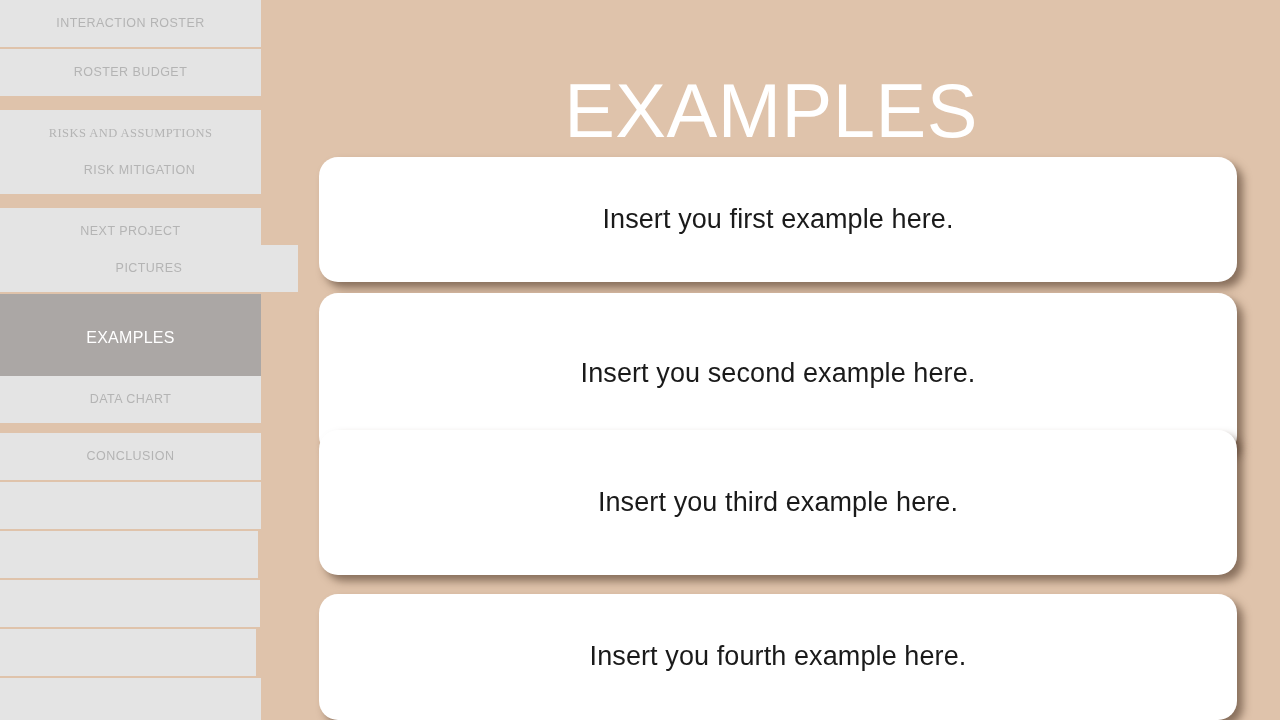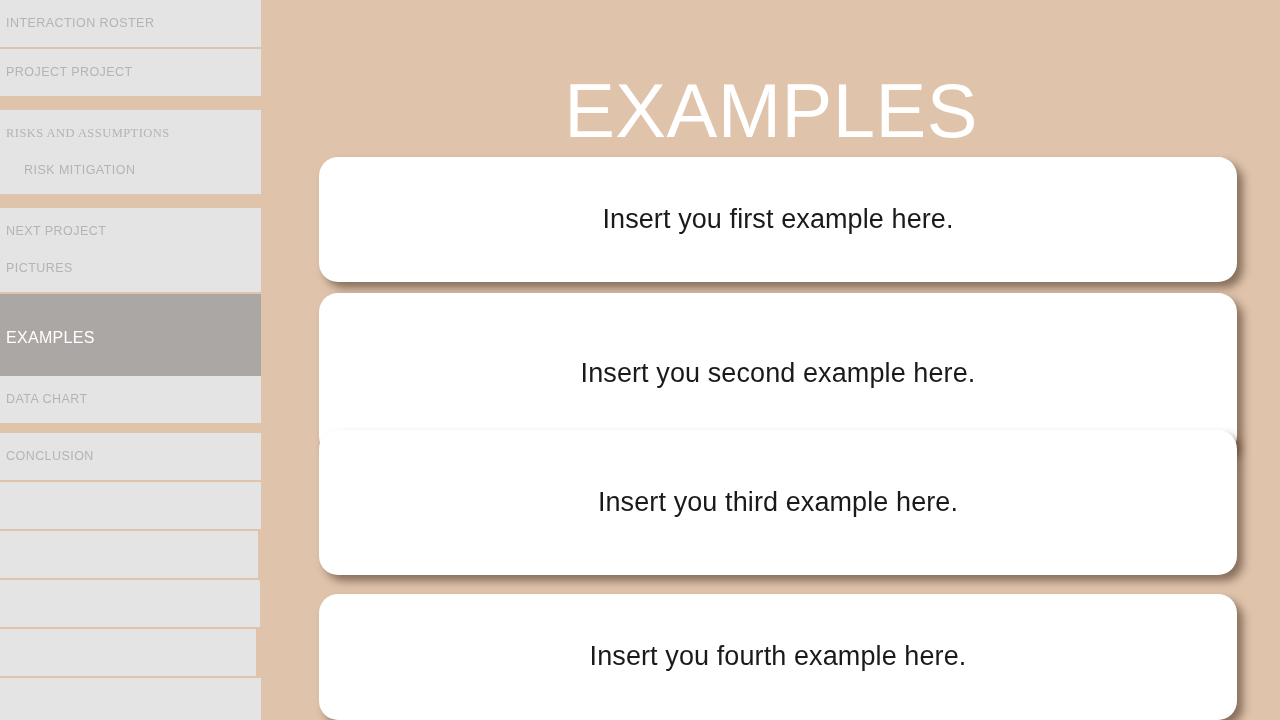--- a/index.html
+++ b/index.html
@@ -32,20 +32,21 @@
   }
   .nav-item {
     position: absolute;
     left: 0;
     background: #e4e4e4;
     color: #b4b4b4;
     font-size: 12.5px;
     letter-spacing: 0.45px;
     display: flex;
     align-items: center;
+    justify-content: center;
     box-sizing: border-box;
     padding: 0 6px;
     text-align: center;
     white-space: nowrap;
     overflow: hidden;
   }
   .nav-item.active {
     background: #aba7a5;
     color: #ffffff;
     font-size: 16px;
@@ -110,32 +111,32 @@
 </head>
 <body>
 
 <div id="slide">
 
   <nav id="sidebar">
       <div class="nav-item" style="top: 0px; height: 47px; width: 261px;">
         <span class="nav-label">INTERACTION ROSTER</span>
       </div>
       <div class="nav-item" style="top: 49px; height: 47px; width: 261px;">
-        <span class="nav-label">PROJECT PROJECT</span>
+        <span class="nav-label">ROSTER BUDGET</span>
       </div>
       <div class="nav-item" style="top: 110px; height: 47px; width: 261px; font-family: Liberation Serif, serif;">
         <span class="nav-label">RISKS AND ASSUMPTIONS</span>
       </div>
       <div class="nav-item" style="top: 147px; height: 47px; width: 261px; padding-left: 24px;">
         <span class="nav-label">RISK MITIGATION</span>
       </div>
       <div class="nav-item" style="top: 208px; height: 47px; width: 261px;">
         <span class="nav-label">NEXT PROJECT</span>
       </div>
-      <div class="nav-item" style="top: 245px; height: 47px; width: 261px;">
+      <div class="nav-item" style="top: 245px; height: 47px; width: 298px;">
         <span class="nav-label">PICTURES</span>
       </div>
       <div class="nav-item active" style="top: 294px; height: 88px; width: 261px;">
         <span class="nav-label">EXAMPLES</span>
       </div>
       <div class="nav-item" style="top: 376px; height: 47px; width: 261px;">
         <span class="nav-label">DATA CHART</span>
       </div>
       <div class="nav-item" style="top: 433px; height: 47px; width: 261px;">
         <span class="nav-label">CONCLUSION</span>

